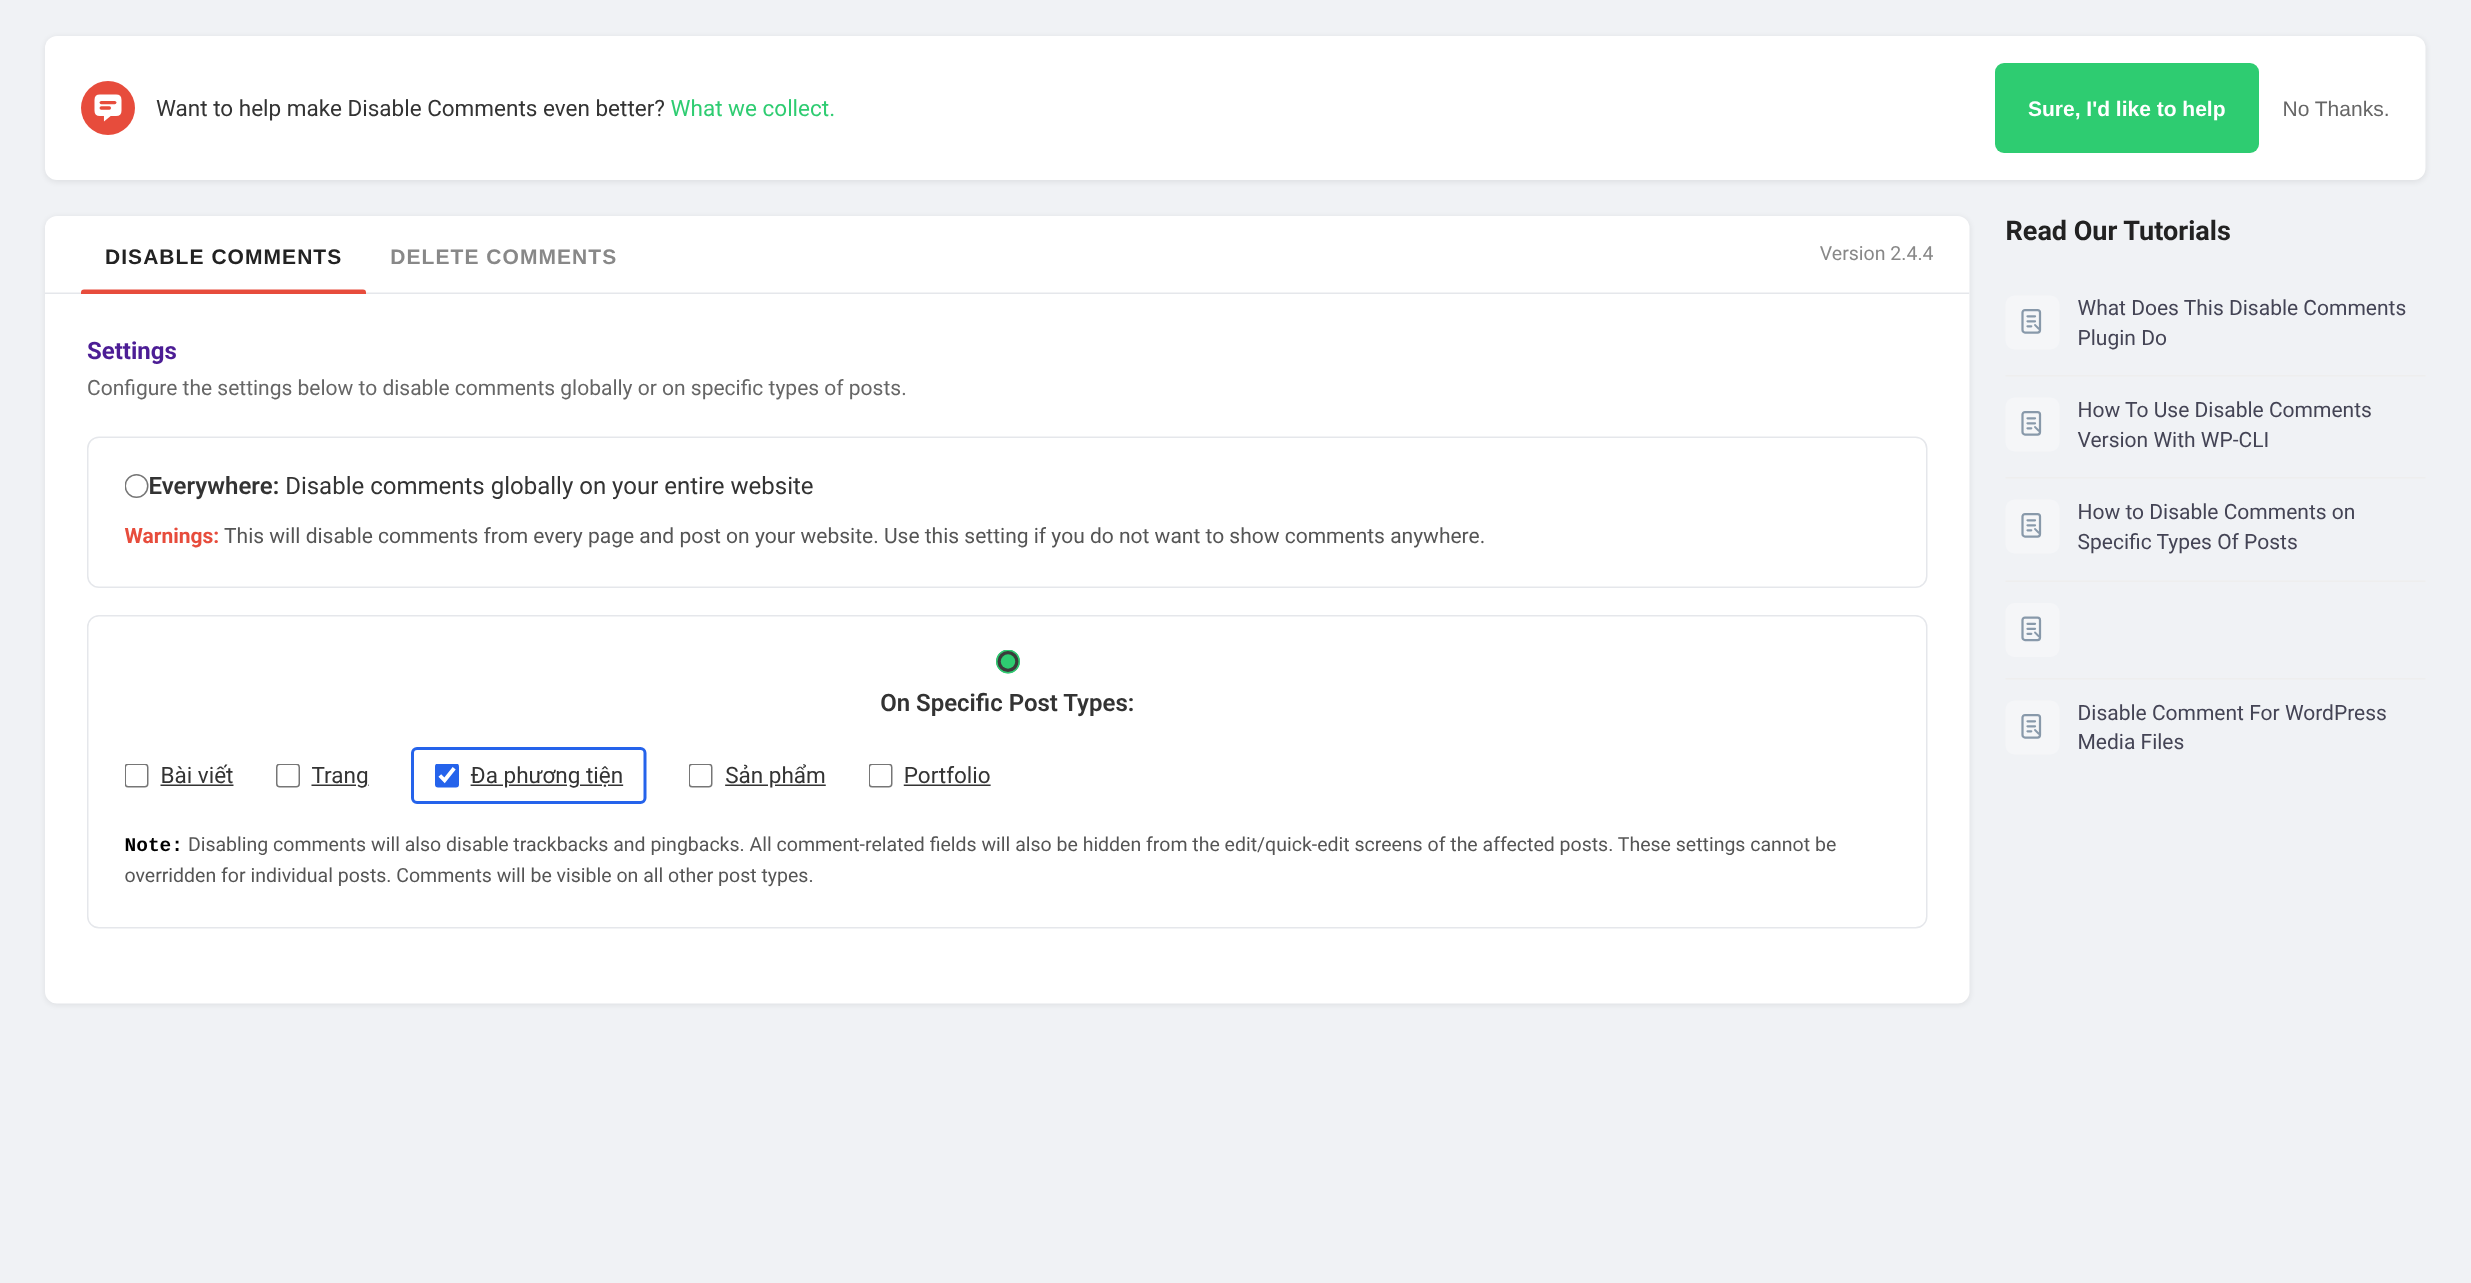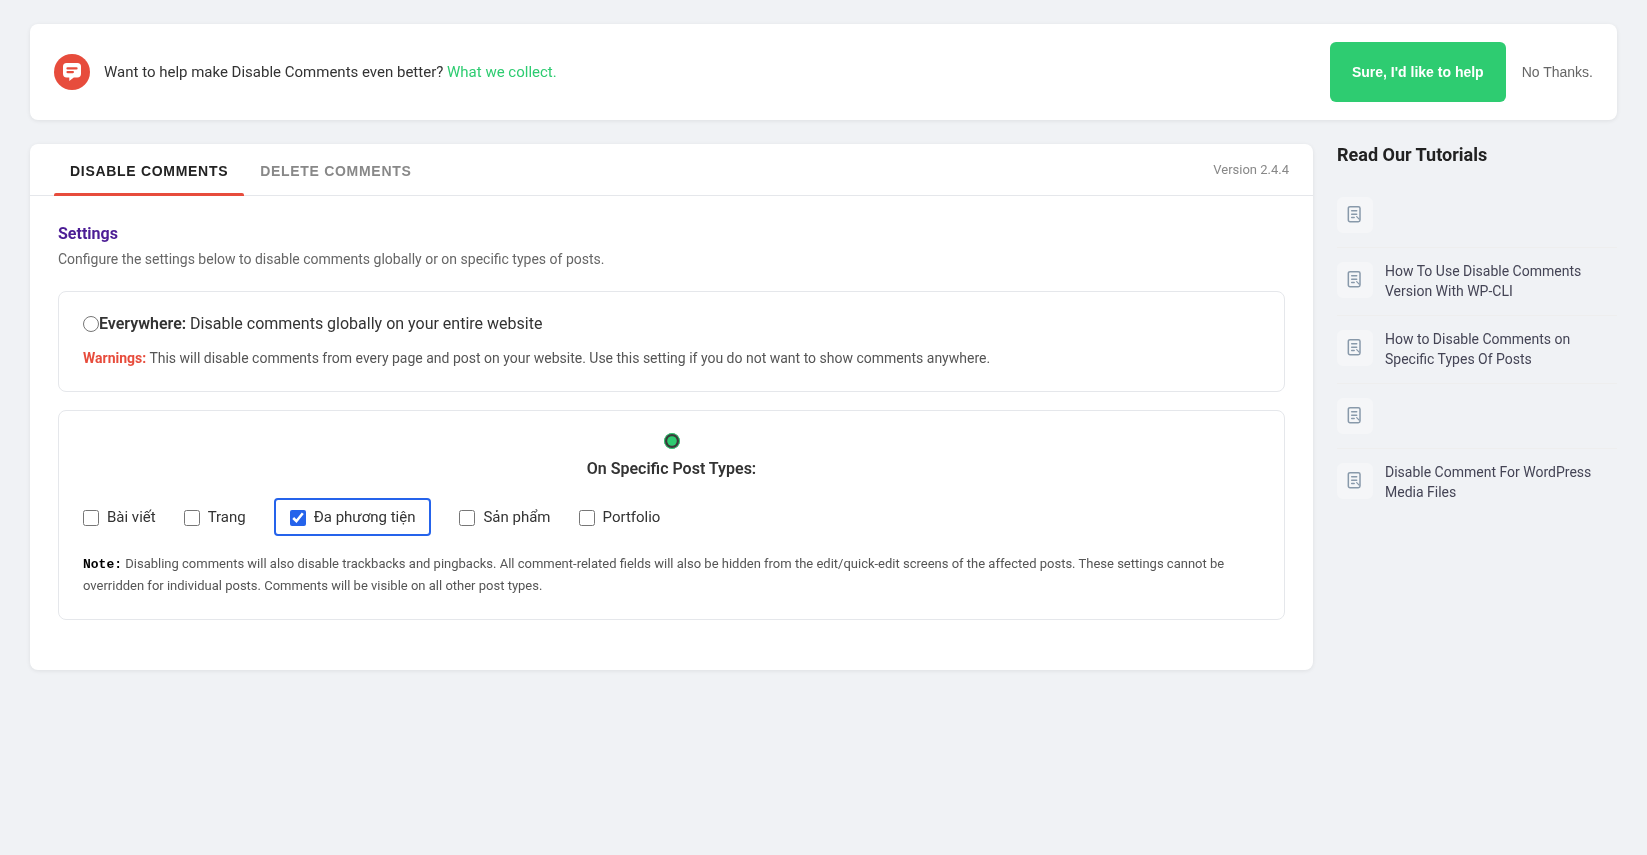--- a/index.html
+++ b/index.html
@@ -174,25 +174,26 @@
       flex-direction: column;
     }
     .checkboxes-row {
       display: flex;
       align-items: center;
       gap: 28px;
       flex-wrap: wrap;
     }
     .checkbox-item {
       display: flex;
-      align-items: flex-end;
+      align-items: center;
       gap: 8px;
       font-size: 15px;
       color: #333;
       cursor: pointer;
+      text-decoration: underline;
     }
     .checkbox-item input[type="checkbox"] {
       width: 16px;
       height: 16px;
       cursor: pointer;
       accent-color: #2563eb;
     }
     .checkbox-item.highlighted {
       border: 2px solid #2563eb;
       padding: 8px 14px;
@@ -359,20 +360,21 @@
       <div class="tutorial-item">
         <div class="tutorial-icon">
           <svg viewBox="0 0 24 24" fill="none" stroke="#8899aa" stroke-width="1.8" stroke-linecap="round" stroke-linejoin="round">
             <rect x="4" y="2" width="14" height="18" rx="2"></rect>
             <line x1="8" y1="7" x2="14" y2="7"></line>
             <line x1="8" y1="11" x2="14" y2="11"></line>
             <line x1="8" y1="15" x2="11" y2="15"></line>
             <path d="M14 14 l3 3" stroke-width="1.5"></path>
           </svg>
         </div>
+        <span class="tutorial-label">What Does This Disable Comments Plugin Do</span>
       </div>
 
       <div class="tutorial-item">
         <div class="tutorial-icon">
           <svg viewBox="0 0 24 24" fill="none" stroke="#8899aa" stroke-width="1.8" stroke-linecap="round" stroke-linejoin="round">
             <rect x="4" y="2" width="14" height="18" rx="2"></rect>
             <line x1="8" y1="7" x2="14" y2="7"></line>
             <line x1="8" y1="11" x2="14" y2="11"></line>
             <line x1="8" y1="15" x2="11" y2="15"></line>
             <path d="M14 14 l3 3" stroke-width="1.5"></path>

